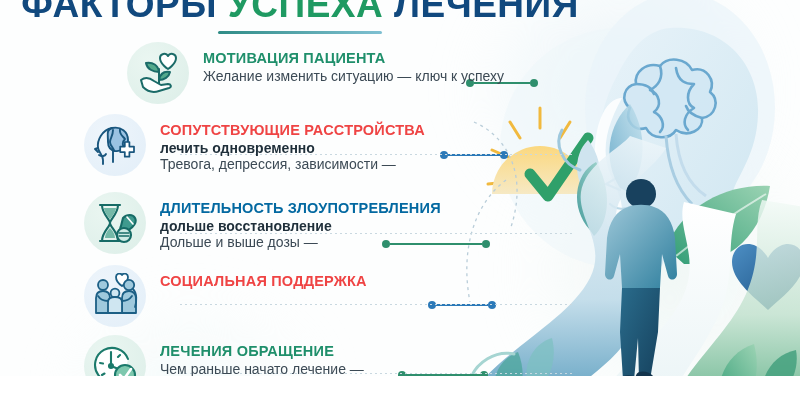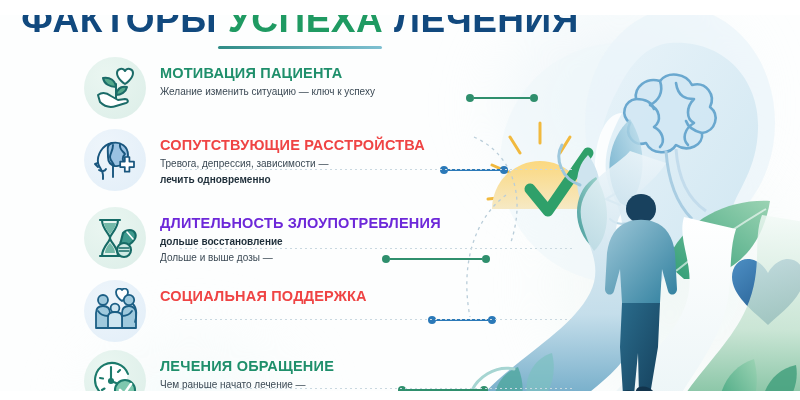--- a/index.html
+++ b/index.html
@@ -1,21 +1,21 @@
 <!DOCTYPE html>
 <html><head>
 <meta charset="utf-8">
 <style>
   html,body{margin:0;padding:0;}
   body{
     width:800px;height:400px;overflow:hidden;
     font-family:"Liberation Sans","DejaVu Sans",sans-serif;
     background:#ffffff;position:relative;
   }
-  #root{position:absolute;inset:0;width:800px;height:376px;overflow:hidden;background:#fdfefe;margin-top:15px;}
+  #root{position:absolute;inset:0;width:800px;height:376px;overflow:hidden;background:#fdfefe;}
 
   
   .bg-wash{position:absolute;border-radius:50%;filter:blur(26px);pointer-events:none;}
   .w1{left:470px;top:-40px;width:300px;height:260px;background:radial-gradient(closest-side,#e8f3f8,rgba(232,243,248,0));}
   .w2{left:520px;top:120px;width:300px;height:300px;background:radial-gradient(closest-side,#eef6f4,rgba(238,246,244,0));}
   .w3{left:60px;top:300px;width:260px;height:180px;background:radial-gradient(closest-side,#f4fafa,rgba(244,250,250,0));}
 
   
   .title{
     position:absolute;left:0;top:-16px;width:600px;text-align:center;
@@ -39,24 +39,24 @@
   }
   .ic-mint{background:radial-gradient(circle at 35% 30%,#eaf6f1,#dceee8);}
   .ic-blue{background:radial-gradient(circle at 35% 30%,#eef5fb,#e2eef8);}
 
   .texts{padding-top:8px;min-width:0;}
   .row-title{
     font-size:14.5px;font-weight:bold;letter-spacing:.2px;line-height:17px;
     margin:0 0 2px 0;white-space:nowrap;
   }
   .c-green{color:#1f8f6b;}
-  .c-teal{color:#6d28d9;}
+  .c-teal{color:#0369a1;}
   .c-blue{color:#ef4444;}
   .row-desc{
-    font-size:10px;line-height:15.5px;color:#3c4a55;margin:0;white-space:nowrap;
+    font-size:14px;line-height:15.5px;color:#3c4a55;margin:0;white-space:nowrap;
   }
   .row-desc b{color:#1f2f3a;font-weight:bold;}
 
   .sep{
     position:absolute;left:96px;width:394px;height:1px;
     background-image:linear-gradient(90deg,#c9d8e0 50%,rgba(255,255,255,0) 0);
     background-size:5px 1px;background-repeat:repeat-x;
   }
 
   
@@ -250,21 +250,21 @@
 
   <svg class="curve" style="left:470px;top:118px;" width="90" height="140">
     <path d="M4 4 C40 20 58 60 40 112" fill="none" stroke="#b9cdd9" stroke-width="1.3" stroke-dasharray="3 4"></path>
   </svg>
   <svg class="curve" style="left:440px;top:178px;" width="80" height="130">
     <path d="M66 2 C34 26 20 72 30 124" fill="none" stroke="#b9cdd9" stroke-width="1.3" stroke-dasharray="3 4"></path>
   </svg>
 
   <div class="list">
 
-    <div class="row" style="height:72px;">
+    <div class="row" style="height:72px;justify-content:flex-end;">
       <div class="icon-wrap ic-mint">
         <svg width="46" height="46" viewBox="0 0 46 46">
           <g fill="none" stroke="#1b6b68" stroke-width="2" stroke-linecap="round" stroke-linejoin="round">
             <path d="M25 8 C25 4 31 2 33 6 C35 2 41 4 41 8 C41 14 33 19 33 19 C33 19 25 14 25 8 Z" fill="#ffffff"></path>
             <path d="M24 36 L24 19"></path>
             <path d="M24 22 C18 22 12 19 11 13 C18 12 23 15 24 22 Z" fill="#54a98c" stroke="#1b6b68"></path>
             <path d="M24 30 C29 30 34 27 35 22 C29 21 25 24 24 30 Z" fill="#54a98c" stroke="#1b6b68"></path>
             <path d="M6 30 C10 27 15 28 19 31 L26 35 L33 34 C36 34 37 37 34 38 L24 41 C18 43 12 41 8 37 Z" fill="#ffffff"></path>
           </g>
         </svg>
@@ -286,22 +286,22 @@
             <path d="M20 6 C29 4 36 10 36 18 C36 25 30 30 23 29 C18 28 16 24 16 20 C16 12 14 8 20 6 Z" fill="#8cb8dd" fill-opacity=".85"></path>
             <path d="M21 8 C21 14 18 16 18 20 C18 24 22 26 22 29"></path>
             <path d="M28 7 C27 13 31 14 33 17 C30 20 30 24 33 26"></path>
             <path d="M21 29 L21 40"></path>
             <path d="M36 22 L41 22 L41 27 L46 27 L46 33 L41 33 L41 38 L36 38 L36 33 L31 33 L31 27 L36 27 Z" fill="#ffffff" transform="translate(-4,-3) scale(.92) translate(4,3)"></path>
           </g>
         </svg>
       </div>
       <div class="texts">
         <p class="row-title c-blue">СОПУТСТВУЮЩИЕ РАССТРОЙСТВА</p>
+        <p class="row-desc"><b>лечить одновременно</b></p>
         <p class="row-desc">Тревога, депрессия, зависимости —</p>
-        <p class="row-desc"><b>лечить одновременно</b></p>
       </div>
     </div>
     <div class="sep" style="top:191px;"></div>
 
     <div class="row" style="height:73px;">
       <div class="icon-wrap ic-mint">
         <svg width="46" height="46" viewBox="0 0 46 46">
           <g fill="none" stroke="#166b66" stroke-width="2.1" stroke-linecap="round" stroke-linejoin="round">
             <path d="M8 5 L28 5"></path>
               <path d="M8 41 L28 41"></path>

